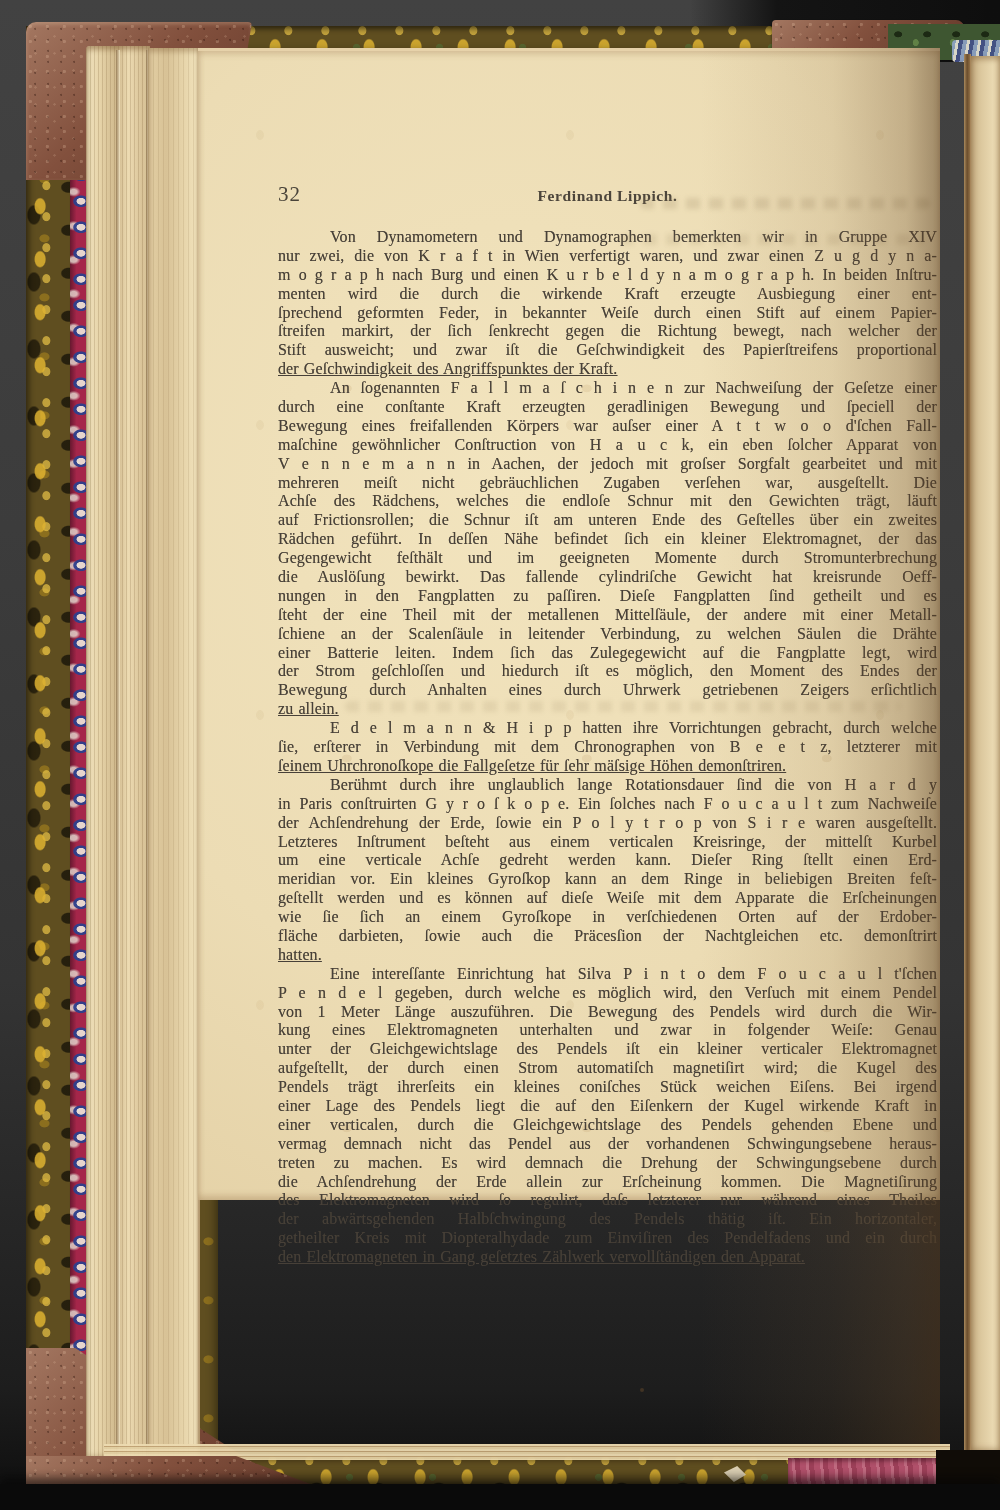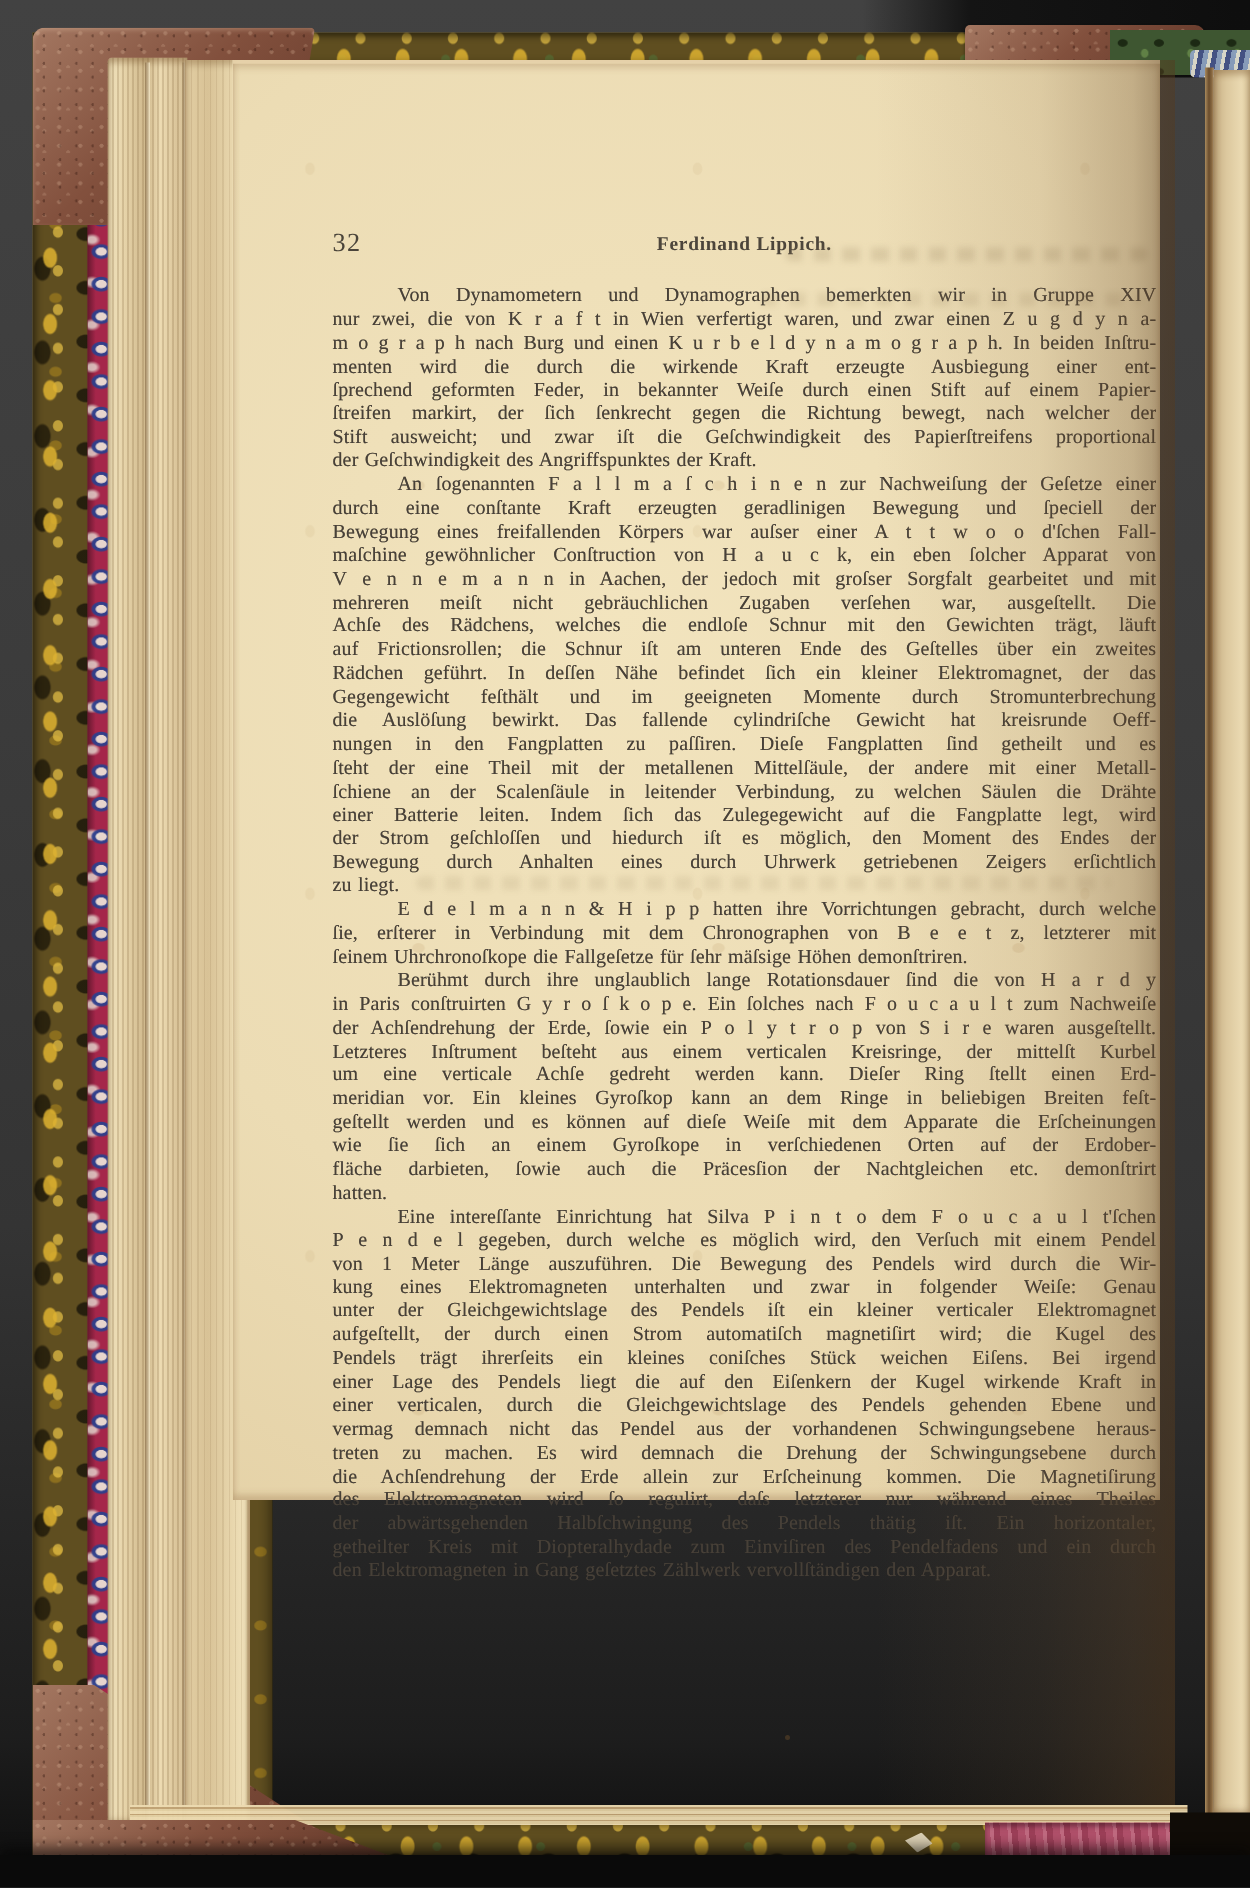--- a/index.html
+++ b/index.html
@@ -82,21 +82,21 @@
     background:linear-gradient(90deg,rgba(110,80,45,.5),rgba(250,240,210,.7));}
 
   
   .margin-curve{position:absolute;left:148px;top:48px;width:52px;height:1412px;
     background:
       repeating-linear-gradient(90deg, rgba(130,100,60,.14) 0 1px, rgba(130,100,60,0) 1px 5px),
       linear-gradient(90deg,#e3cfa4 0%,#d8c296 35%,#e7d5ab 70%,#f0e1ba 92%,#cbb287 100%);
     box-shadow:inset 0 4px 5px rgba(120,85,45,.35), inset 0 -5px 6px rgba(110,75,40,.4);}
 
   
-  .page{position:absolute;left:186px;top:48px;width:742px;height:1152px;
+  .page{position:absolute;left:198px;top:48px;width:742px;height:1152px;
     background:
       radial-gradient(9px 7px at 62% 92%, rgba(160,115,60,.12) 0 50%, rgba(160,115,60,0) 60%),
       radial-gradient(7px 9px at 20% 30%, rgba(160,120,60,.08) 0 50%, rgba(160,120,60,0) 60%),
       radial-gradient(120% 90% at 42% 38%, #f2e4be 0%, #ecdcb4 50%, #e4d1a6 82%, #dbc698 100%);
     background-size:240px 370px,310px 290px,100% 100%;
     box-shadow:inset 0 3px 0 rgba(235,215,175,.8), inset 0 6px 6px rgba(140,100,60,.28),
                inset 0 -4px 6px rgba(140,100,60,.3);}
   .gutter-shade{position:absolute;left:700px;top:48px;width:240px;height:1412px;pointer-events:none;
     background:linear-gradient(90deg, rgba(120,88,50,0) 0%, rgba(120,88,50,.12) 55%, rgba(105,75,42,.3) 86%, rgba(85,58,30,.5) 100%);}
   .gutter-crease{position:absolute;left:964px;top:54px;width:7px;height:1400px;
@@ -120,21 +120,21 @@
 
   
   .page-number{position:absolute;left:278px;top:182px;font-size:21px;color:#4a443a;
     letter-spacing:1px;}
   .running-header{position:absolute;left:278px;top:187px;width:659px;text-align:center;
     font-size:15.5px;font-weight:700;color:#4c453b;letter-spacing:.6px;}
   .text-block{position:absolute;left:278px;top:228px;width:659px;color:#474038;
     font-size:16px;text-shadow:0 0 .5px rgba(70,60,48,.55);word-spacing:1px;letter-spacing:.1px;}
   .line{height:18.9px;line-height:18.9px;text-align:justify;text-align-last:justify;white-space:normal;}
   .line.first{text-indent:52px;}
-  .line.last{text-align-last:left;}
+  .line.last{text-align-last:left;text-decoration:underline;}
 
   
   .smudge{position:absolute;height:11px;border-radius:5px;pointer-events:none;
     background:repeating-linear-gradient(90deg, rgba(145,125,88,.2) 0 14px, rgba(145,125,88,0) 14px 23px);
     filter:blur(2.5px);}
   .smudge.a{left:640px;top:198px;width:290px;}
   .smudge.b{left:620px;top:234px;width:305px;opacity:.8;}
   .smudge.c{left:345px;top:701px;width:555px;opacity:.7;}
   .specks{position:absolute;left:640px;top:1388px;width:4px;height:4px;border-radius:50%;
     background:rgba(120,85,45,.4);
@@ -190,21 +190,21 @@
           <div class="line">auf Frictionsrollen; die Schnur iſt am unteren Ende des Geſtelles über ein zweites</div>
           <div class="line">Rädchen geführt. In deſſen Nähe befindet ſich ein kleiner Elektromagnet, der das</div>
           <div class="line">Gegengewicht feſthält und im geeigneten Momente durch Stromunterbrechung</div>
           <div class="line">die Auslöſung bewirkt. Das fallende cylindriſche Gewicht hat kreisrunde Oeff-</div>
           <div class="line">nungen in den Fangplatten zu paſſiren. Dieſe Fangplatten ſind getheilt und es</div>
           <div class="line">ſteht der eine Theil mit der metallenen Mittelſäule, der andere mit einer Metall-</div>
           <div class="line">ſchiene an der Scalenſäule in leitender Verbindung, zu welchen Säulen die Drähte</div>
           <div class="line">einer Batterie leiten. Indem ſich das Zulegegewicht auf die Fangplatte legt, wird</div>
           <div class="line">der Strom geſchloſſen und hiedurch iſt es möglich, den Moment des Endes der</div>
           <div class="line">Bewegung durch Anhalten eines durch Uhrwerk getriebenen Zeigers erſichtlich</div>
-          <div class="line last">zu liegt.</div>
+          <div class="line last">zu allein.</div>
         </div>
         <div>
           <div class="line first">E d e l m a n n &amp; H i p p hatten ihre Vorrichtungen gebracht, durch welche</div>
           <div class="line">ſie, erſterer in Verbindung mit dem Chronographen von B e e t z, letzterer mit</div>
           <div class="line last">ſeinem Uhrchronoſkope die Fallgeſetze für ſehr mäſsige Höhen demonſtriren.</div>
         </div>
         <div>
           <div class="line first">Berühmt durch ihre unglaublich lange Rotationsdauer ſind die von H a r d y</div>
           <div class="line">in Paris conſtruirten G y r o ſ k o p e. Ein ſolches nach F o u c a u l t zum Nachweiſe</div>
           <div class="line">der Achſendrehung der Erde, ſowie ein P o l y t r o p von S i r e waren ausgeſtellt.</div>

